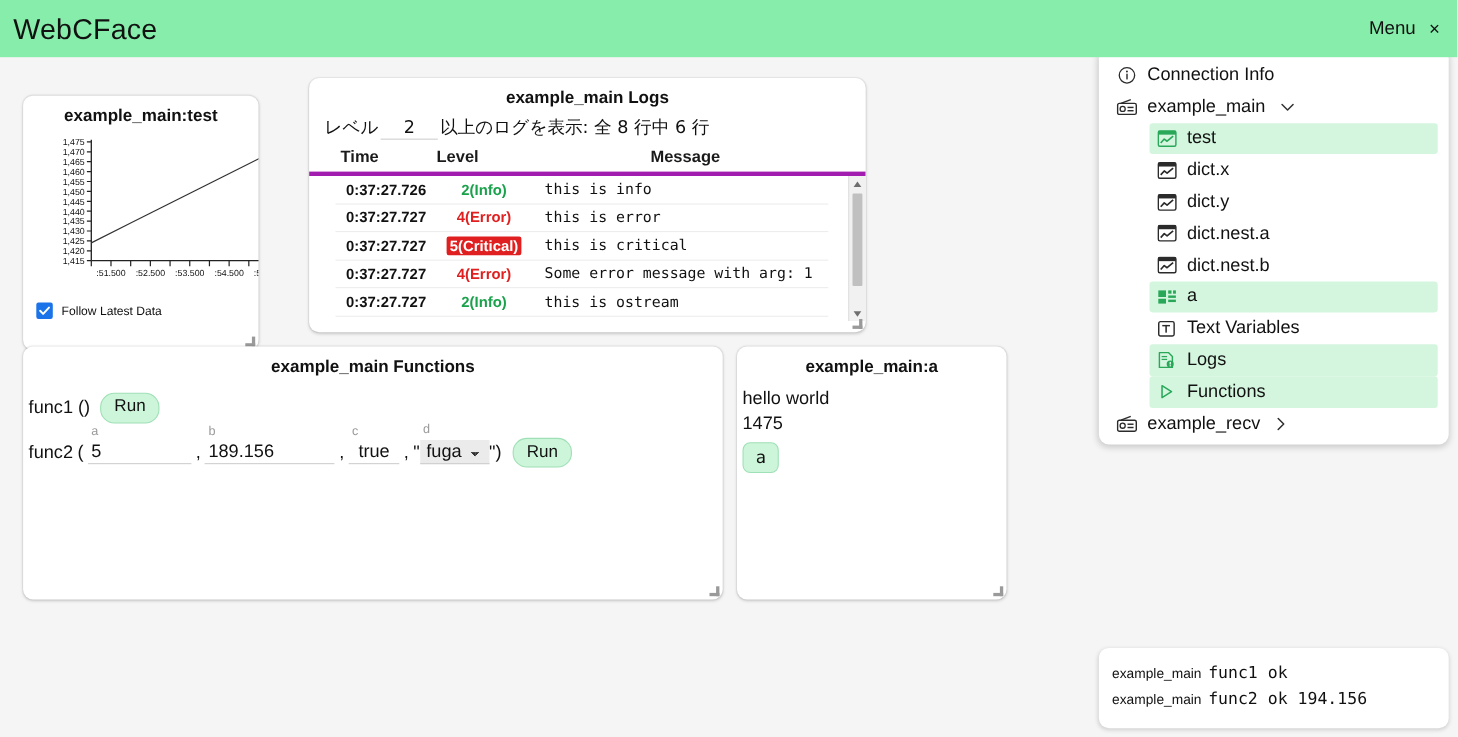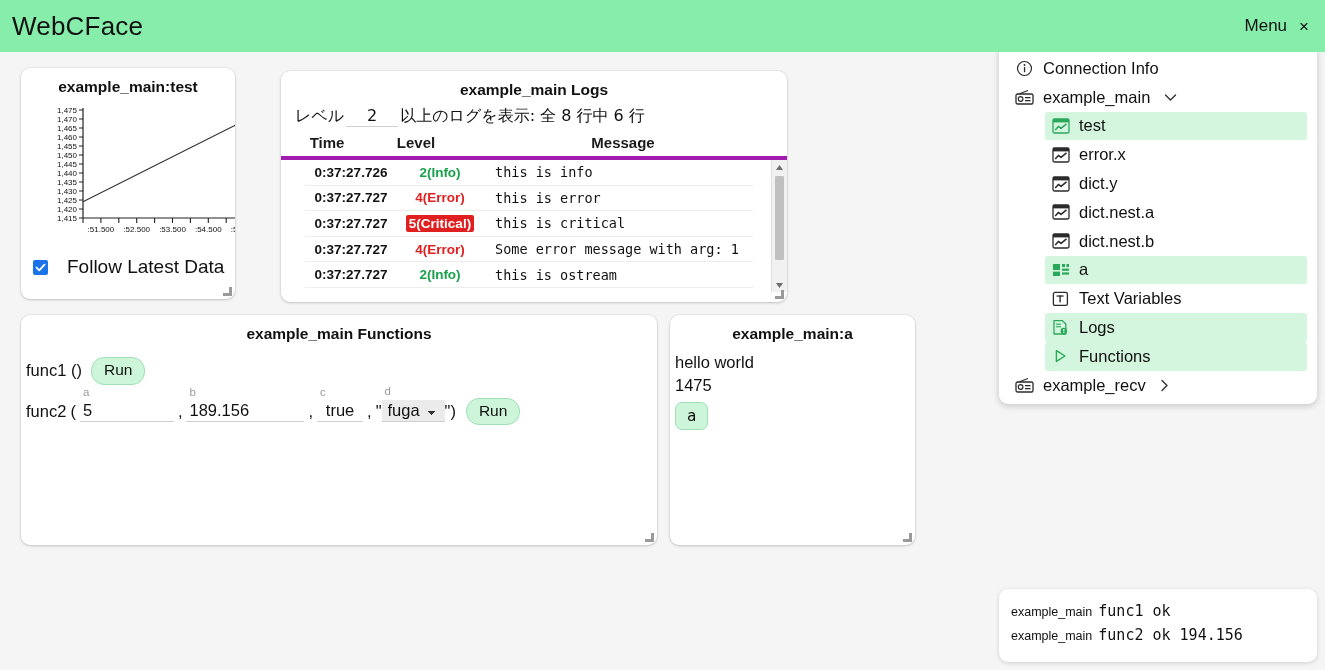--- a/index.html
+++ b/index.html
@@ -42,26 +42,26 @@
   }
   .resize-grip {
     position:absolute; right:3px; bottom:3px; width:11px; height:11px;
     cursor: nwse-resize;
   }
   .resize-grip i { position:absolute; background:#9a9a9a; display:block; }
   .resize-grip i.a { right:0; bottom:0; width:9px; height:3px; }
   .resize-grip i.b { right:0; bottom:0; width:3px; height:9px; }
 
   
-  #chart-card { left:21px; top:68px; width:214px; height:231px; }
+  #chart-card { left:21px; top:87px; width:214px; height:231px; }
   .chart-wrap { position:relative; width:245px; height:150px; margin-top:4px; }
   .chart-svg { display:block; }
   .follow-row {
-    display:flex; align-items:center; gap:19px;
-    padding: 6px 0 0 12px; font-size:19px; color:#111;
+    display:flex; align-items:center; gap:8px;
+    padding: 6px 0 0 12px; font-size:11px; color:#111;
   }
   .cbx {
     width:15px;height:15px;border-radius:2px;background:#1a73e8;
     display:inline-flex;align-items:center;justify-content:center;
     cursor:pointer; flex:0 0 auto;
   }
   .cbx svg { display:block; }
 
   
   #logs-card { left:281px; top:71px; width:506px; height:231px; }
@@ -424,21 +424,21 @@
         <span>test</span>
       </div>
       <div class="side-row indent">
         <span class="side-icon">
           <svg width="18" height="16" viewBox="0 0 18 16">
             <rect x="1" y="1" width="16" height="14" rx="1.4" fill="none" stroke="#2b2b2b" stroke-width="1.3"></rect>
             <rect x="1" y="1" width="16" height="3.4" fill="#2b2b2b"></rect>
             <path d="M3.2 12 L6.4 8.4 L9 10.4 L14.5 5.8" stroke="#2b2b2b" stroke-width="1.5" fill="none" stroke-linejoin="round"></path>
           </svg>
         </span>
-        <span>error.x</span>
+        <span>dict.x</span>
       </div>
       <div class="side-row indent">
         <span class="side-icon">
           <svg width="18" height="16" viewBox="0 0 18 16">
             <rect x="1" y="1" width="16" height="14" rx="1.4" fill="none" stroke="#2b2b2b" stroke-width="1.3"></rect>
             <rect x="1" y="1" width="16" height="3.4" fill="#2b2b2b"></rect>
             <path d="M3.2 12 L6.4 8.4 L9 10.4 L14.5 5.8" stroke="#2b2b2b" stroke-width="1.5" fill="none" stroke-linejoin="round"></path>
           </svg>
         </span>
         <span>dict.y</span>

